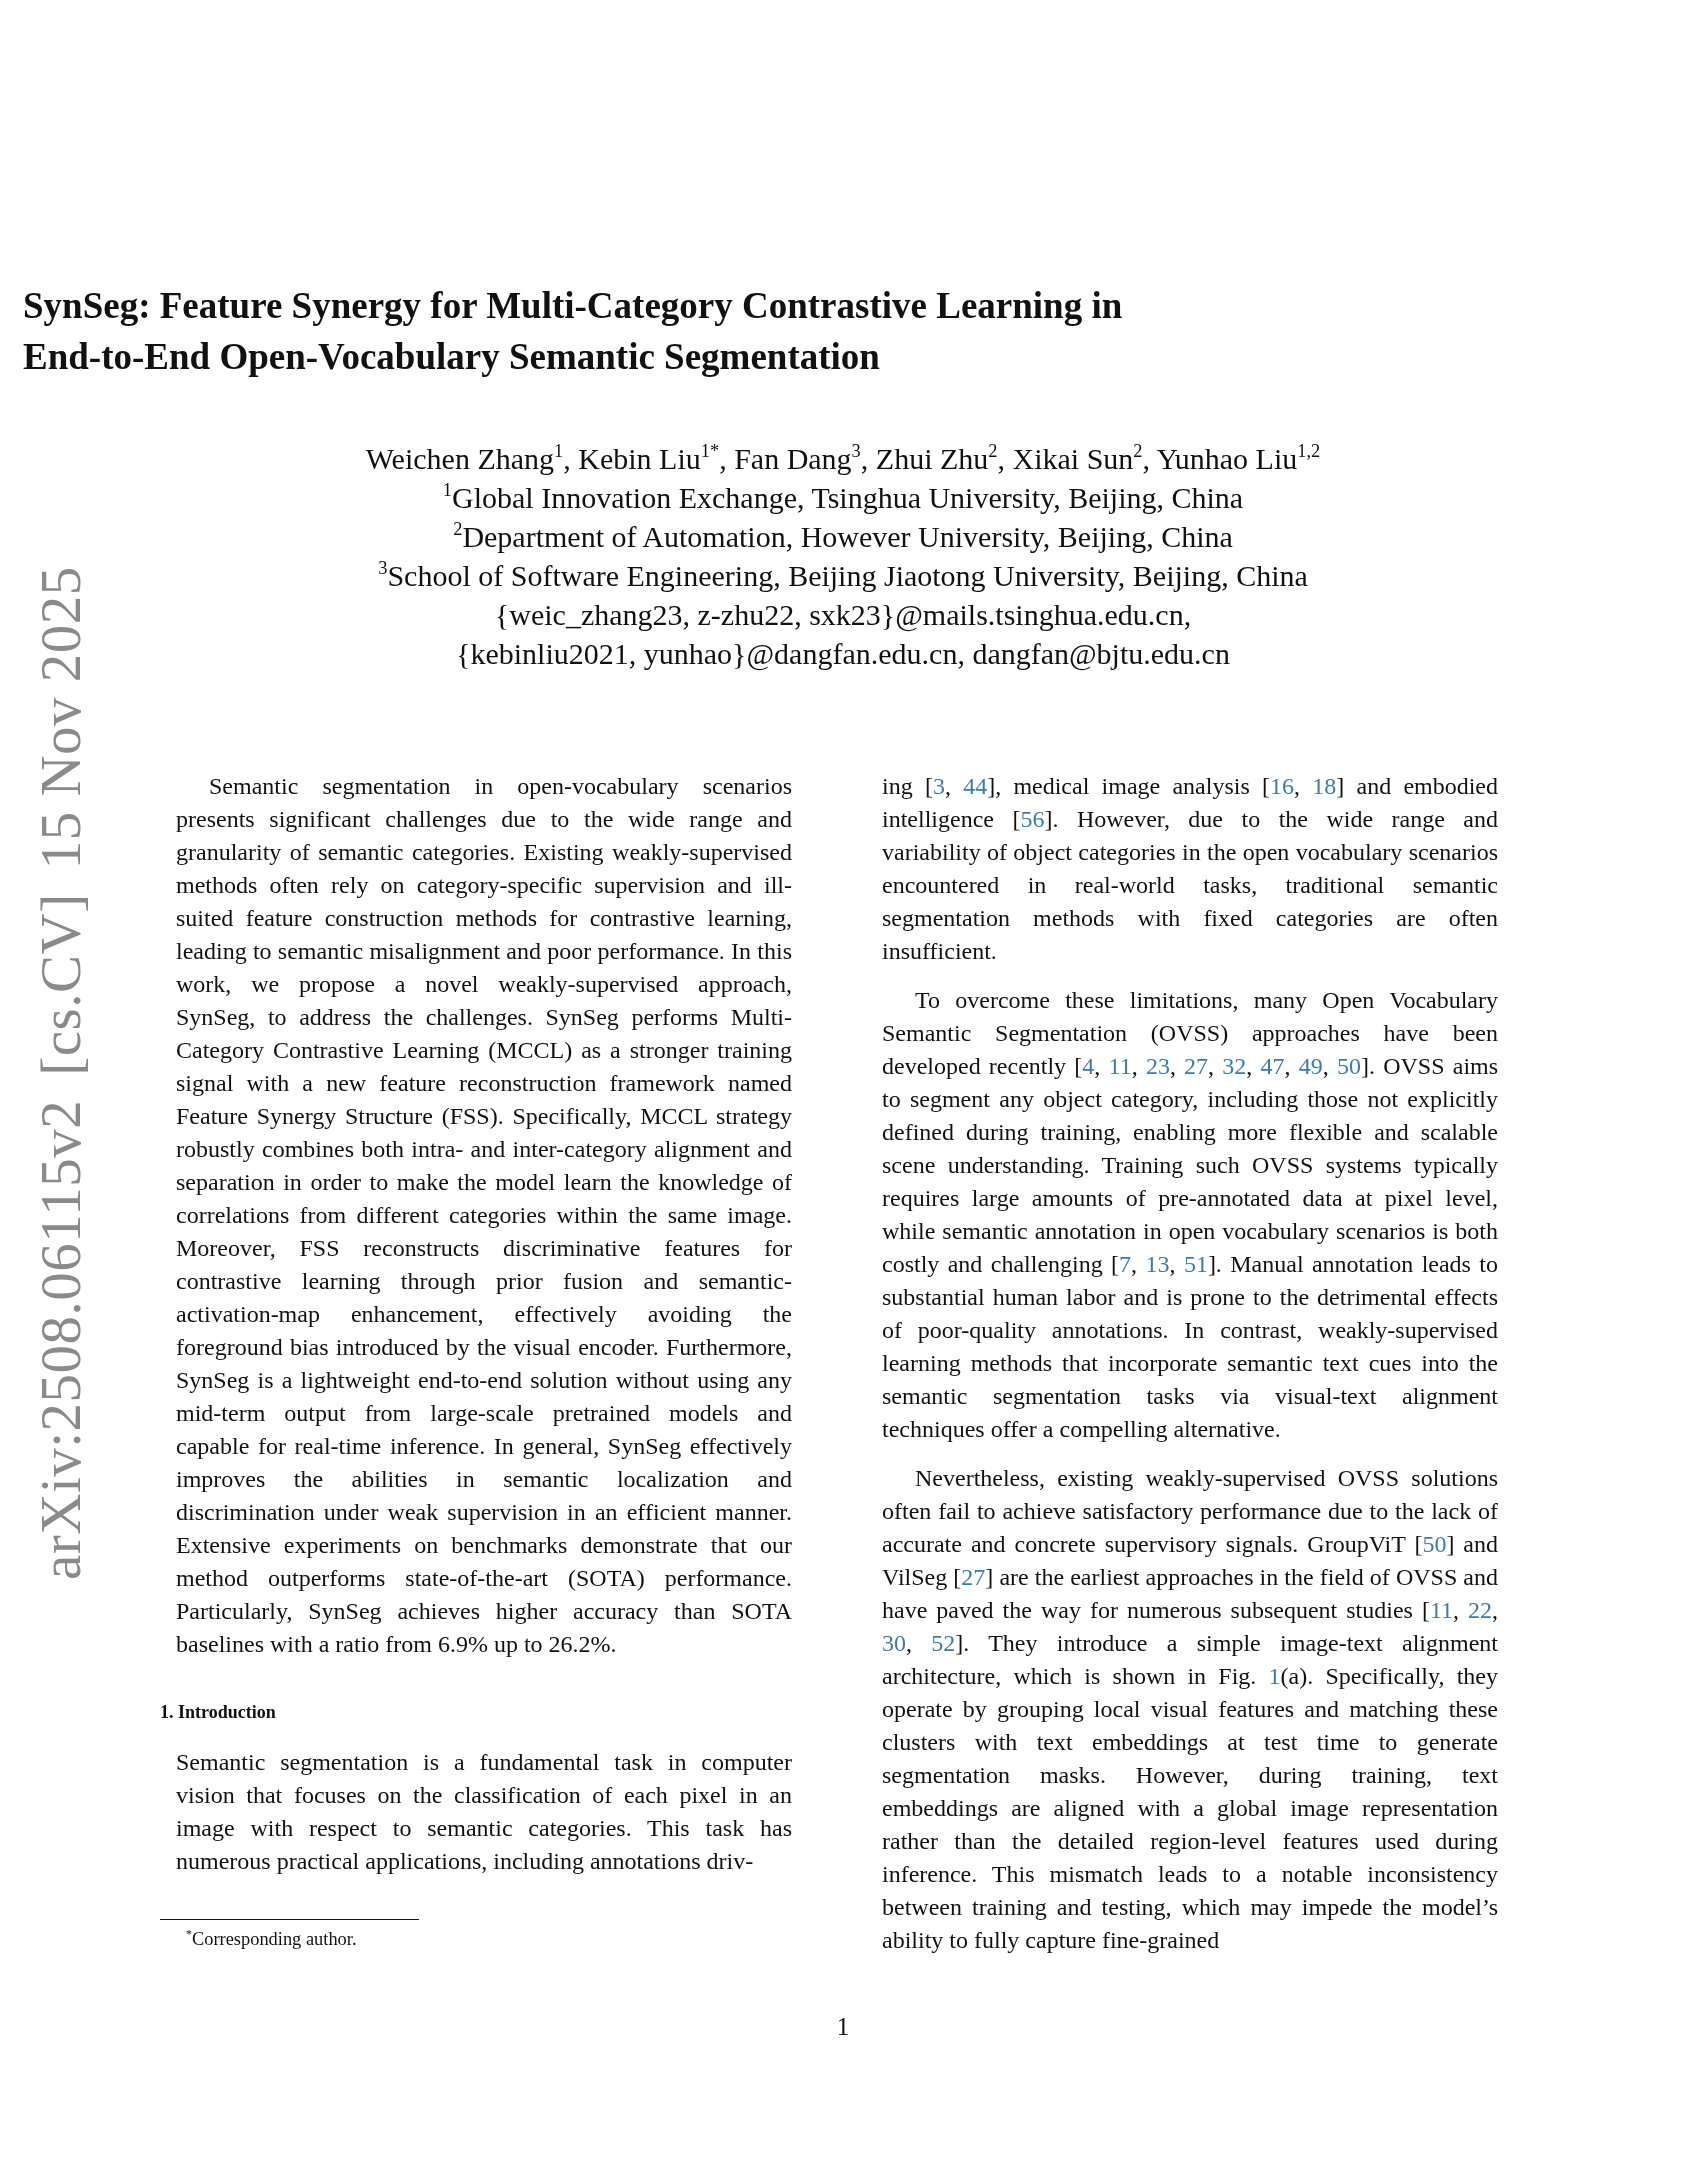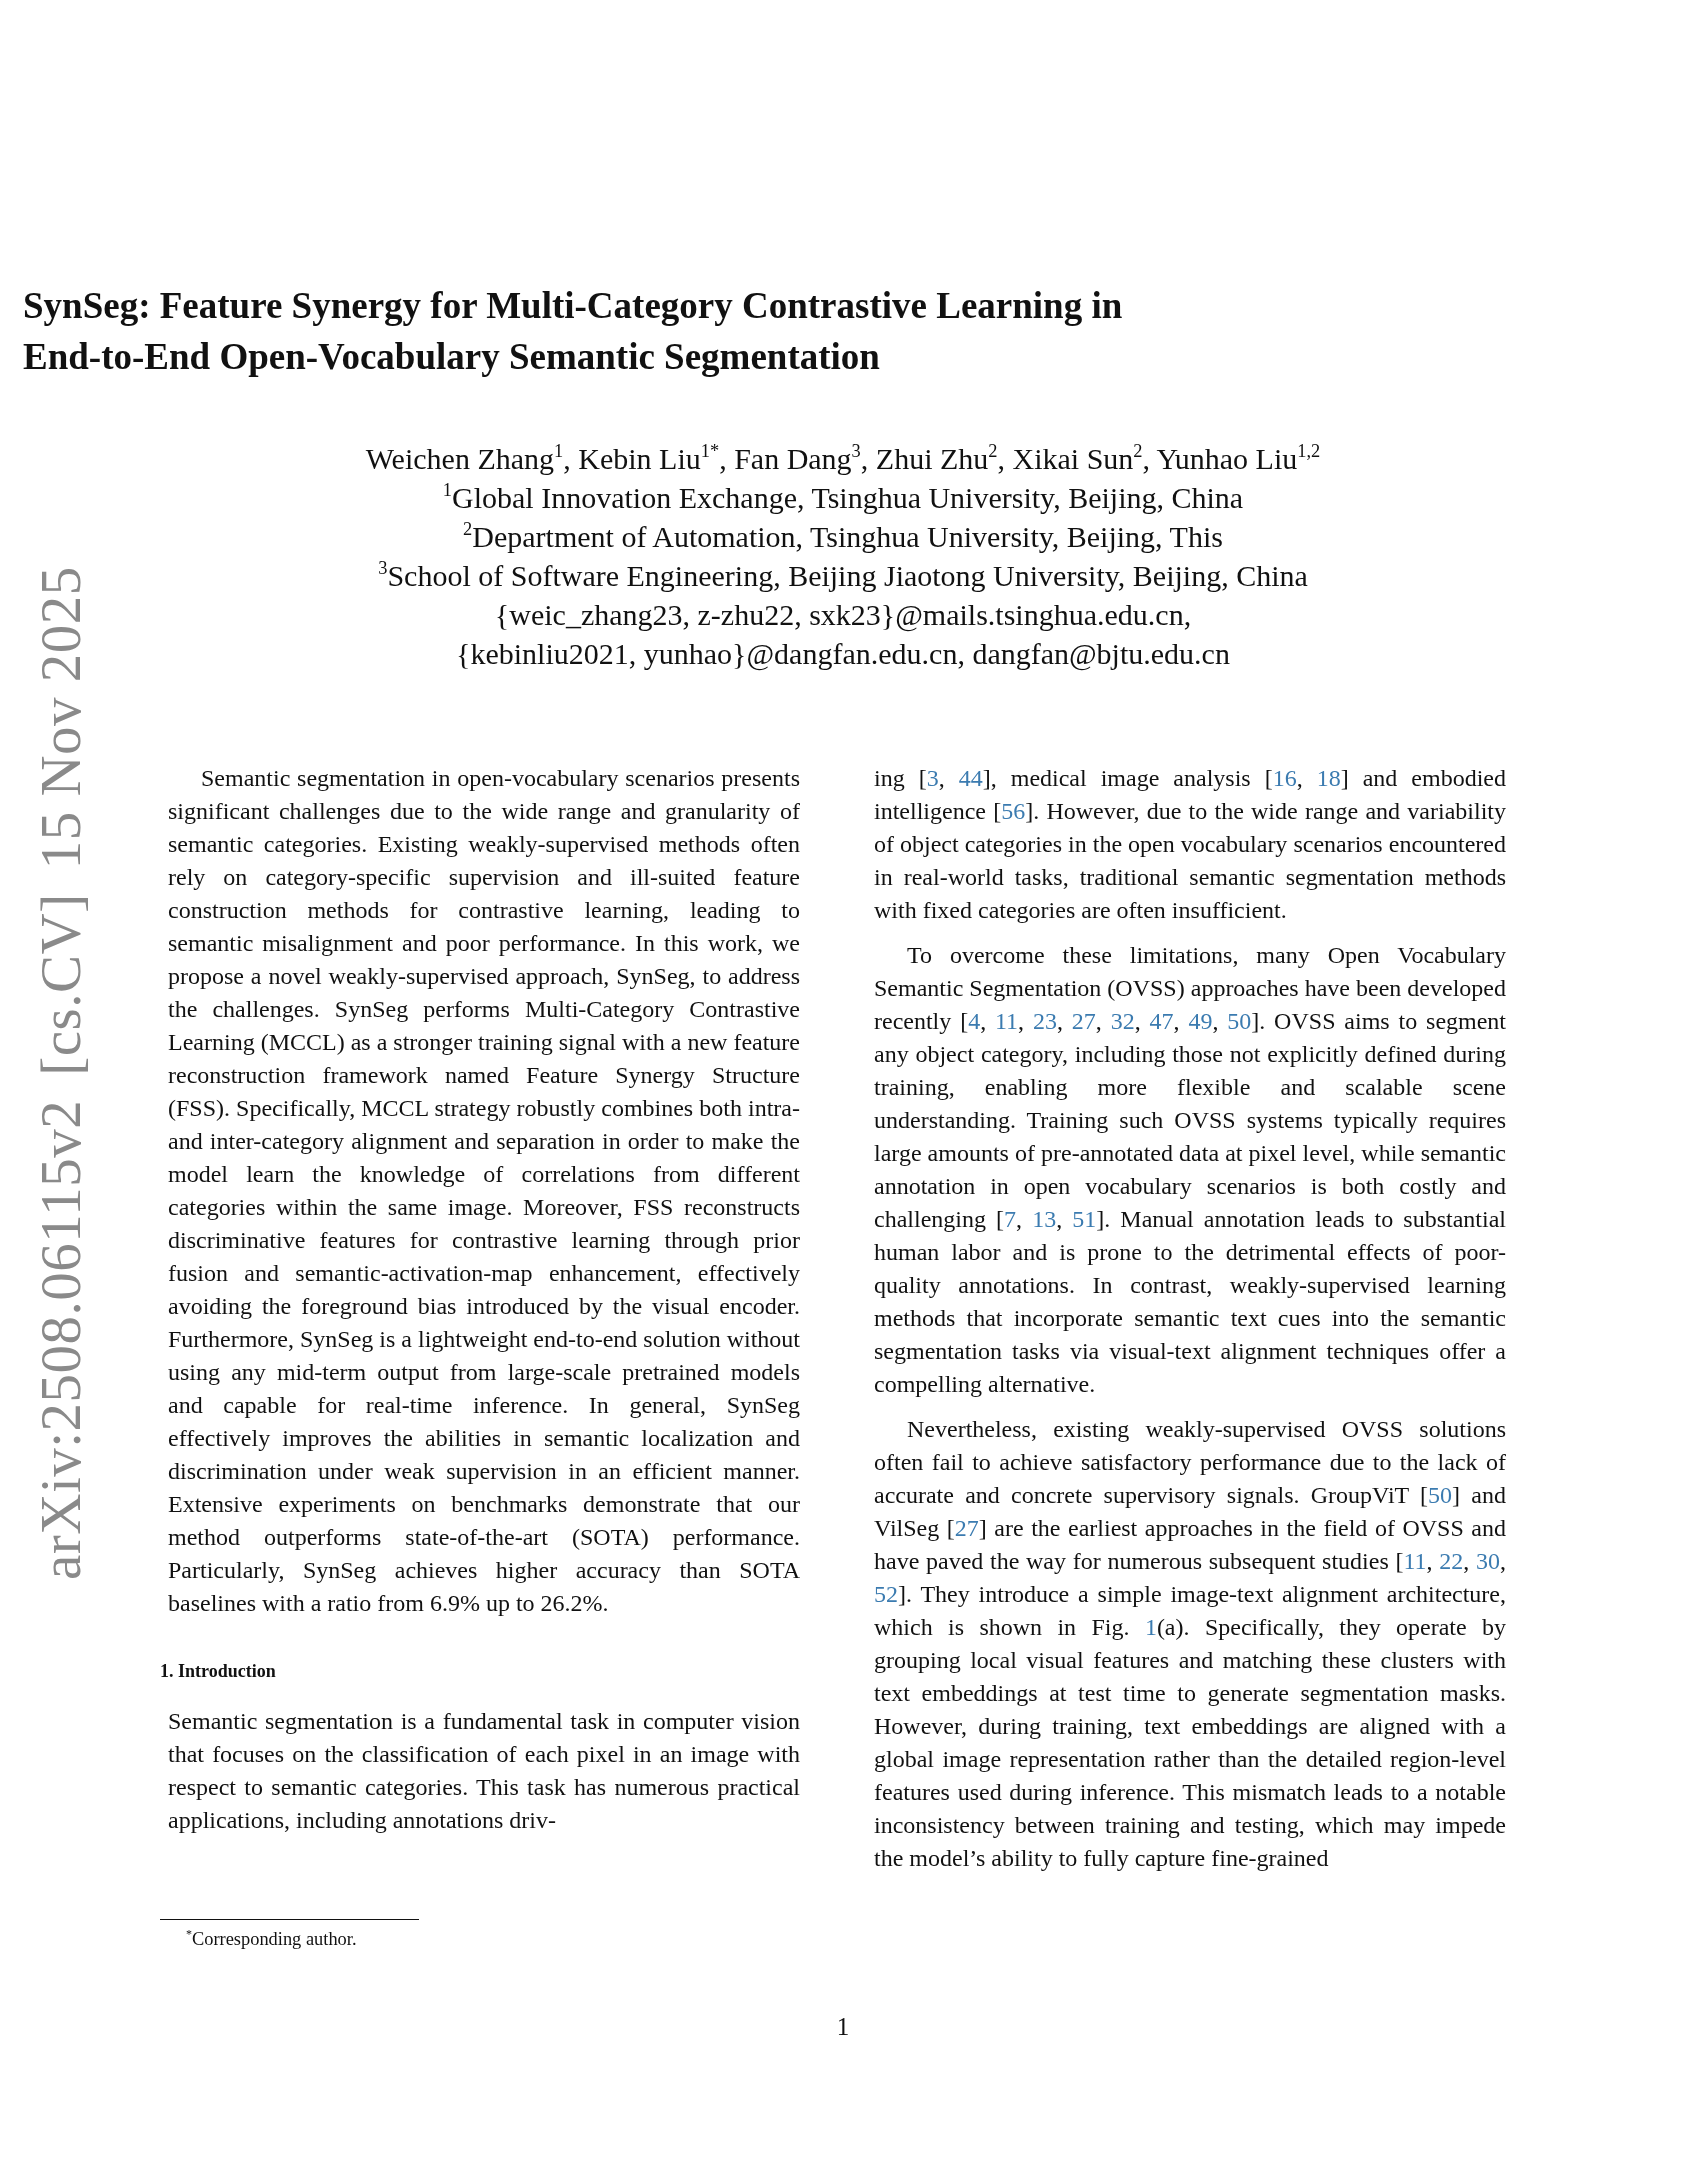--- a/index.html
+++ b/index.html
@@ -21,21 +21,21 @@
     position: absolute; left: 0; width: 1686px; top: 439px;
     text-align: center; font-size: 30px; line-height: 39px; font-family: Liberation Serif, serif;
   }
   .authors sup { font-size: 18.4px; vertical-align: 12px; line-height: 0; }
   .column {
     position: absolute; top: 754px; width: 648px;
     font-size: 24px; line-height: 33px; text-align: justify;
   }
   .col-left { left: 160px; }
   .col-right { left: 866px; }
-  .column p { margin: 8px; }
+  .column p { margin: 16px; }
   .indent { text-indent: 33px; }
   .gap { margin-top: 12px !important; }
   .section-heading {
     font-weight: bold; font-size: 18px; margin: 35px 0 16.5px 0 !important; text-align: left;
   }
   .cite { color: #3b7bb0; }
   .footnote-rule {
     position: absolute; left: 160px; top: 1919px; width: 259px; height: 0;
     border-top: 1.4px solid #111;
   }
@@ -58,21 +58,21 @@
 <div class="title">
   <div>SynSeg: Feature Synergy for Multi-Category Contrastive Learning in</div>
   <div>End-to-End Open-Vocabulary Semantic Segmentation</div>
 </div>
 
 <div class="authors">
   <div>
     <span>Weichen Zhang</span><sup>1</sup><span>, </span><span>Kebin Liu</span><sup>1*</sup><span>, </span><span>Fan Dang</span><sup>3</sup><span>, </span><span>Zhui Zhu</span><sup>2</sup><span>, </span><span>Xikai Sun</span><sup>2</sup><span>, </span><span>Yunhao Liu</span><sup>1,2</sup>
   </div>
   <div><sup>1</sup><span>Global Innovation Exchange, Tsinghua University, Beijing, China</span></div>
-  <div><sup>2</sup><span>Department of Automation, Tsinghua University, Beijing, This</span></div>
+  <div><sup>2</sup><span>Department of Automation, However University, Beijing, China</span></div>
   <div><sup>3</sup><span>School of Software Engineering, Beijing Jiaotong University, Beijing, China</span></div>
   <div>{weic_zhang23, z-zhu22, sxk23}@mails.tsinghua.edu.cn,</div>
   <div>{kebinliu2021, yunhao}@dangfan.edu.cn, dangfan@bjtu.edu.cn</div>
 </div>
 
 <div class="column col-left">
   <p class="indent">Semantic segmentation in open-vocabulary scenarios presents significant challenges due to the wide range and granularity of semantic categories.  Existing weakly-supervised methods often rely on category-specific supervision and ill-suited feature construction methods for contrastive learning, leading to semantic misalignment and poor performance.  In this work, we propose a novel weakly-supervised approach, SynSeg, to address the challenges.  SynSeg performs Multi-Category Contrastive Learning (MCCL) as a stronger training signal with a new feature reconstruction framework named Feature Synergy Structure (FSS). Specifically, MCCL strategy robustly combines both intra- and inter-category alignment and separation in order to make the model learn the knowledge of correlations from different categories within the same image.  Moreover, FSS reconstructs discriminative features for contrastive learning through prior fusion and semantic-activation-map enhancement, effectively avoiding the foreground bias introduced by the visual encoder. Furthermore, SynSeg is a lightweight end-to-end solution without using any mid-term output from large-scale pretrained models and capable for real-time inference.  In general, SynSeg effectively improves the abilities in semantic localization and discrimination under weak supervision in an efficient manner.  Extensive experiments on benchmarks demonstrate that our method outperforms state-of-the-art (SOTA) performance.  Particularly, SynSeg achieves higher accuracy than SOTA baselines with a ratio from 6.9% up to 26.2%.</p>
   <p class="section-heading">1. Introduction</p>
   <p>Semantic segmentation is a fundamental task in computer vision that focuses on the classification of each pixel in an image with respect to semantic categories. This task has numerous practical applications, including annotations driv-</p>
 </div>

